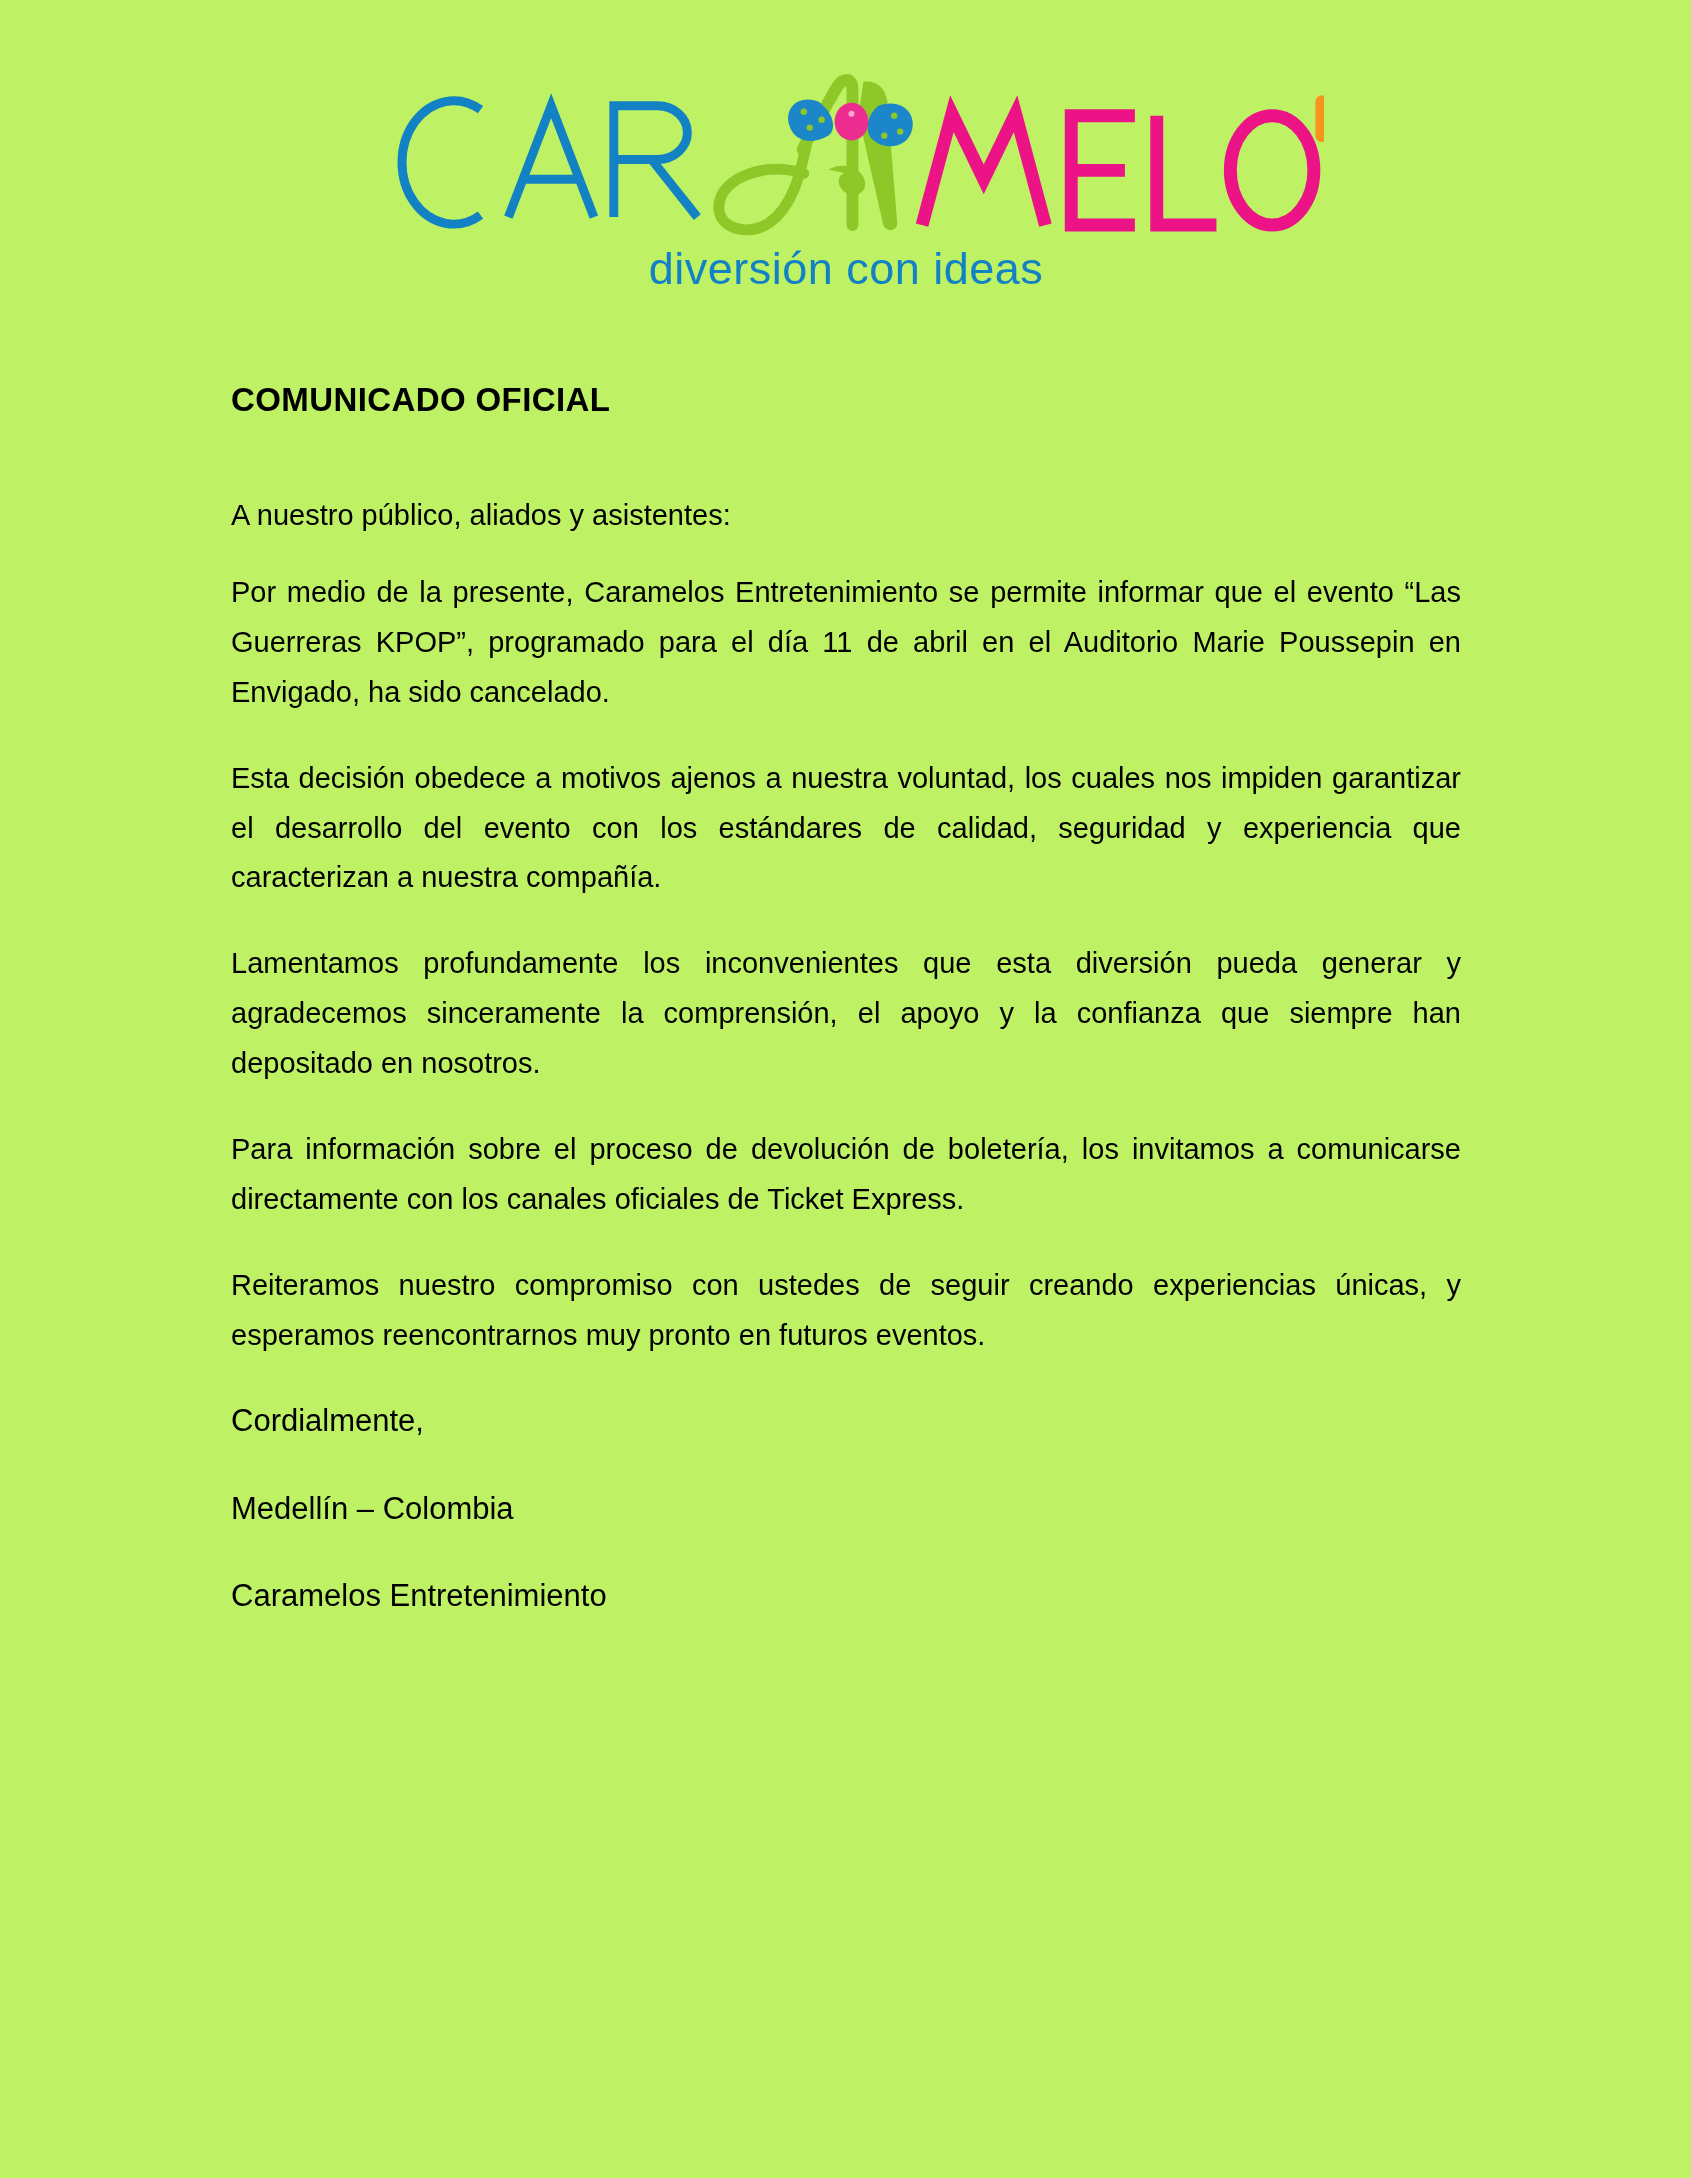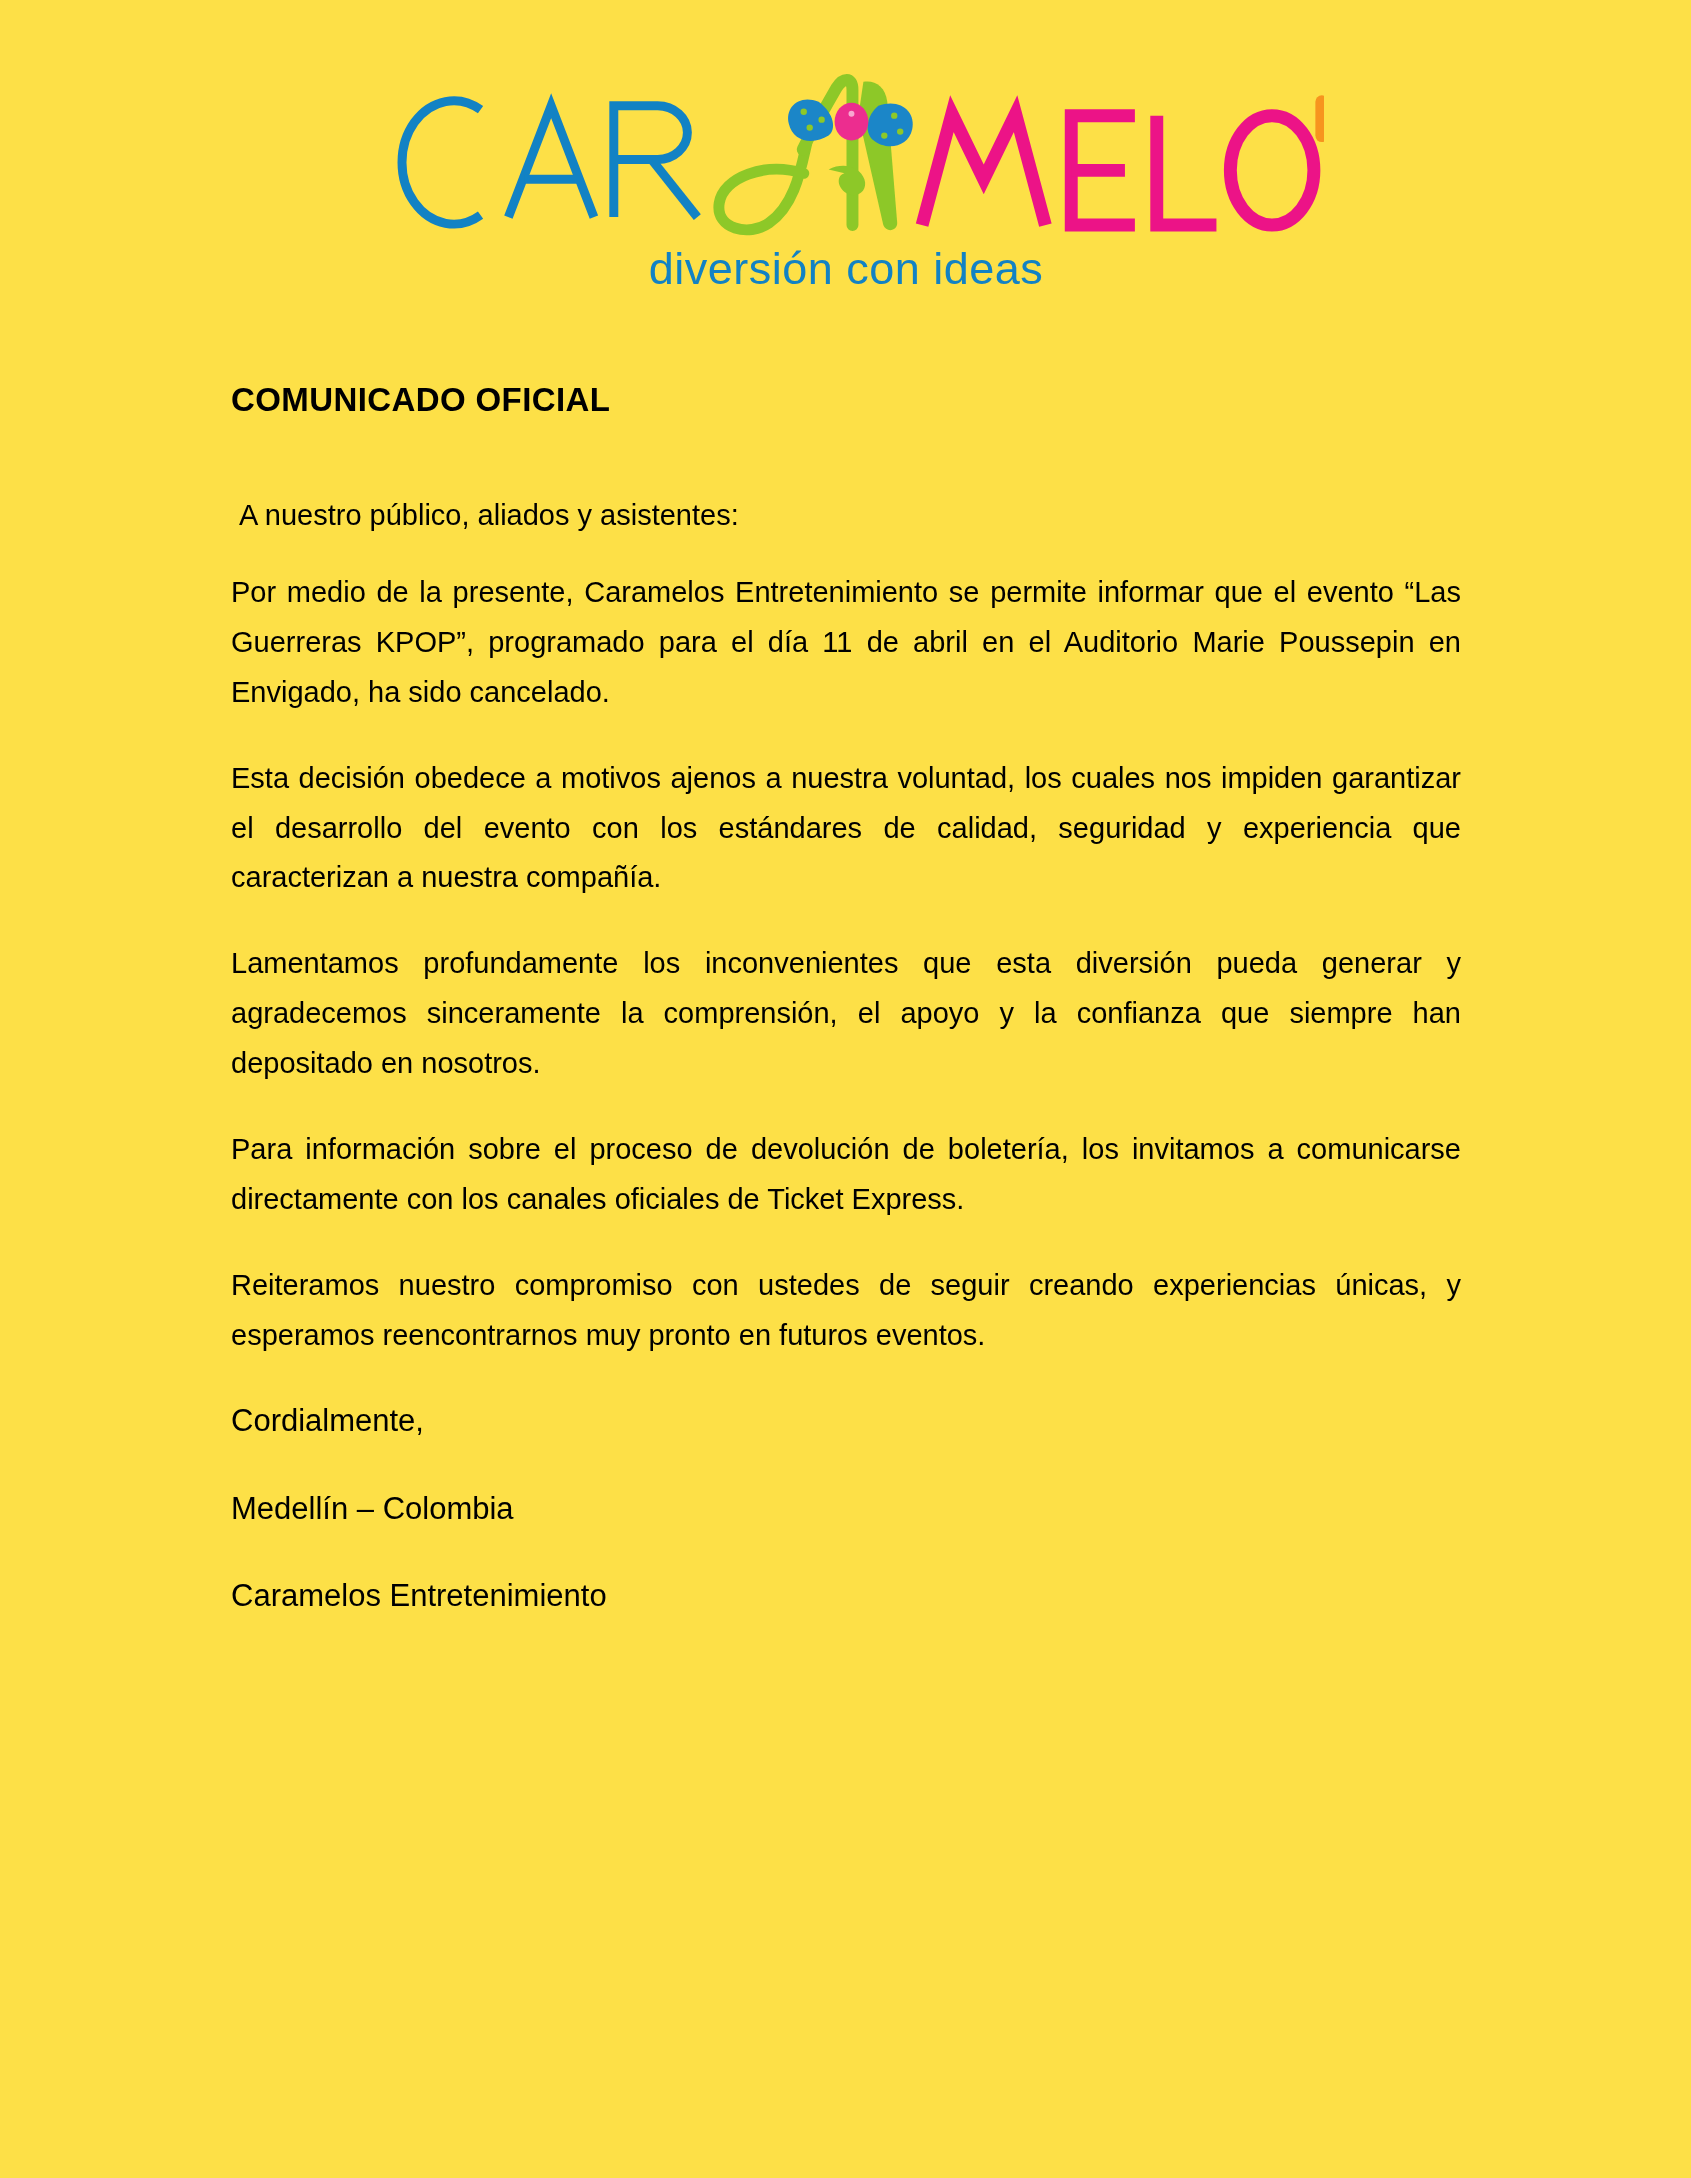--- a/index.html
+++ b/index.html
@@ -12,21 +12,21 @@
     height: 2178px;
     font-family: "Liberation Sans", sans-serif;
     color: #000000;
     position: relative;
     overflow: hidden;
   }
 
   .page {
     width: 1692px;
     height: 2178px;
-    background: #fde047;
+    background: #bef264;
     position: relative;
     box-sizing: border-box;
   }
 
   
   .logo-block {
     width: 100%;
     padding-top: 58px;
     display: flex;
     flex-direction: column;
@@ -66,21 +66,20 @@
   }
   .doc-date {
     font-size: 29px;
     margin-top: 86px;
     color: #000;
   }
   .salutation {
     font-size: 29px;
     margin-top: 80px;
     color: #000;
-    margin-left: 8px;
   }
   p.body-par {
     font-size: 29px;
     line-height: 1.72;
     text-align: justify;
     text-justify: inter-word;
     margin: 36px 0 0 0;
     color: #000;
   }
   .closing-line {

